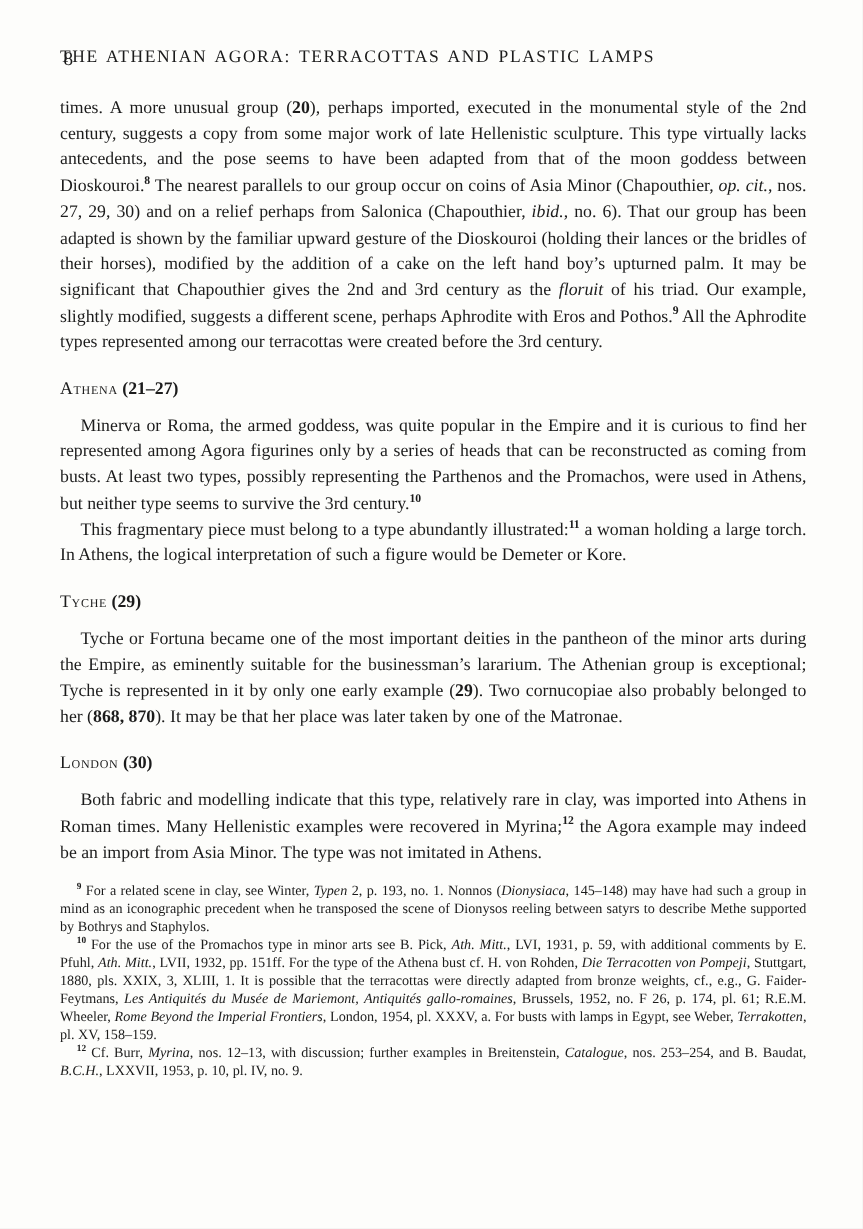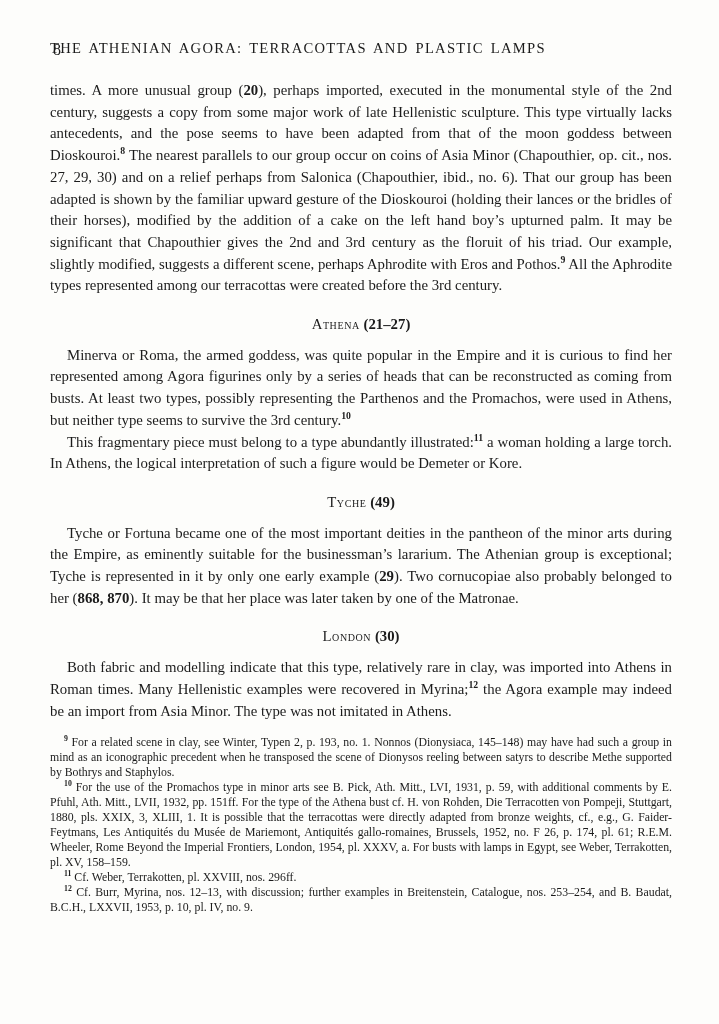--- a/index.html
+++ b/index.html
@@ -43,24 +43,24 @@
     hyphens: auto;
     -webkit-hyphens: auto;
   }
   p { margin: 0; }
   .body-para.indent { text-indent: 17px; }
   .section-heading {
     font-size: 14.8px;
     font-weight: normal;
     margin: 17px 0 9px 0;
     line-height: 21.7px;
-    text-align: center;
+    text-align: left;
   }
   .run-normal { font-style: normal; }
-  .run-italic { }
+  .run-italic { font-style: italic; }
   .run-bold { font-weight: bold; }
   .run-smallcaps {
     font-variant: small-caps;
     letter-spacing: 0.6px;
   }
   .run-sup {
     vertical-align: super;
     font-size: 66%;
     font-weight: bold;
     line-height: 0;
@@ -92,31 +92,30 @@
     <section>
       <h2 class="section-heading"><span class="run-smallcaps">Athena</span><span class="run-normal"> </span><span class="run-bold">(21–27)</span></h2>
       <p class="body-para indent"><span class="run-normal">Minerva or Roma, the armed goddess, was quite popular in the Empire and it is curious to find her represented among Agora figurines only by a series of heads that can be reconstructed as coming from busts. At least two types, possibly representing the Parthenos and the Promachos, were used in Athens, but neither type seems to survive the 3rd century.</span><span class="run-sup">10</span></p>
     </section>
 
     <section>
       <p class="body-para indent"><span class="run-normal">This fragmentary piece must belong to a type abundantly illustrated:</span><span class="run-sup">11</span><span class="run-normal"> a woman holding a large torch. In Athens, the logical interpretation of such a figure would be Demeter or Kore.</span></p>
     </section>
 
     <section>
-      <h2 class="section-heading"><span class="run-smallcaps">Tyche</span><span class="run-normal"> </span><span class="run-bold">(49)</span></h2>
+      <h2 class="section-heading"><span class="run-smallcaps">Tyche</span><span class="run-normal"> </span><span class="run-bold">(29)</span></h2>
       <p class="body-para indent"><span class="run-normal">Tyche or Fortuna became one of the most important deities in the pantheon of the minor arts during the Empire, as eminently suitable for the businessman’s lararium. The Athenian group is exceptional; Tyche is represented in it by only one early example (</span><span class="run-bold">29</span><span class="run-normal">). Two cornucopiae also probably belonged to her (</span><span class="run-bold">868, 870</span><span class="run-normal">). It may be that her place was later taken by one of the Matronae.</span></p>
     </section>
 
     <section>
       <h2 class="section-heading"><span class="run-smallcaps">London</span><span class="run-normal"> </span><span class="run-bold">(30)</span></h2>
       <p class="body-para indent"><span class="run-normal">Both fabric and modelling indicate that this type, relatively rare in clay, was imported into Athens in Roman times. Many Hellenistic examples were recovered in Myrina;</span><span class="run-sup">12</span><span class="run-normal"> the Agora example may indeed be an import from Asia Minor. The type was not imitated in Athens.</span></p>
     </section>
 
   </main>
 
   <footer class="footnotes">
     <p class="footnote"><span class="run-sup">9</span><span class="run-normal"> For a related scene in clay, see Winter, </span><span class="run-italic">Typen</span><span class="run-normal"> 2, p. 193, no. 1. Nonnos (</span><span class="run-italic">Dionysiaca</span><span class="run-normal">, 145–148) may have had such a group in mind as an iconographic precedent when he transposed the scene of Dionysos reeling between satyrs to describe Methe supported by Bothrys and Staphylos.</span></p>
     <p class="footnote"><span class="run-sup">10</span><span class="run-normal"> For the use of the Promachos type in minor arts see B. Pick, </span><span class="run-italic">Ath. Mitt.</span><span class="run-normal">, LVI, 1931, p. 59, with additional comments by E. Pfuhl, </span><span class="run-italic">Ath. Mitt.</span><span class="run-normal">, LVII, 1932, pp. 151ff. For the type of the Athena bust cf. H. von Rohden, </span><span class="run-italic">Die Terracotten von Pompeji</span><span class="run-normal">, Stuttgart, 1880, pls. XXIX, 3, XLIII, 1. It is possible that the terracottas were directly adapted from bronze weights, cf., e.g., G. Faider-Feytmans, </span><span class="run-italic">Les Antiquités du Musée de Mariemont, Antiquités gallo-romaines</span><span class="run-normal">, Brussels, 1952, no. F 26, p. 174, pl. 61; R.E.M. Wheeler, </span><span class="run-italic">Rome Beyond the Imperial Frontiers</span><span class="run-normal">, London, 1954, pl. XXXV, a. For busts with lamps in Egypt, see Weber, </span><span class="run-italic">Terrakotten</span><span class="run-normal">, pl. XV, 158–159.</span></p>
-    <p class="footnote"><span class="run-sup">11</span><span class="run-normal"> Cf. Weber, </span><span class="run-italic">Terrakotten</span><span class="run-normal">, pl. XXVIII, nos. 296ff.</span></p>
     <p class="footnote"><span class="run-sup">12</span><span class="run-normal"> Cf. Burr, </span><span class="run-italic">Myrina</span><span class="run-normal">, nos. 12–13, with discussion; further examples in Breitenstein, </span><span class="run-italic">Catalogue</span><span class="run-normal">, nos. 253–254, and B. Baudat, </span><span class="run-italic">B.C.H.</span><span class="run-normal">, LXXVII, 1953, p. 10, pl. IV, no. 9.</span></p>
   </footer>
 
 </div>
 
 </body></html>

